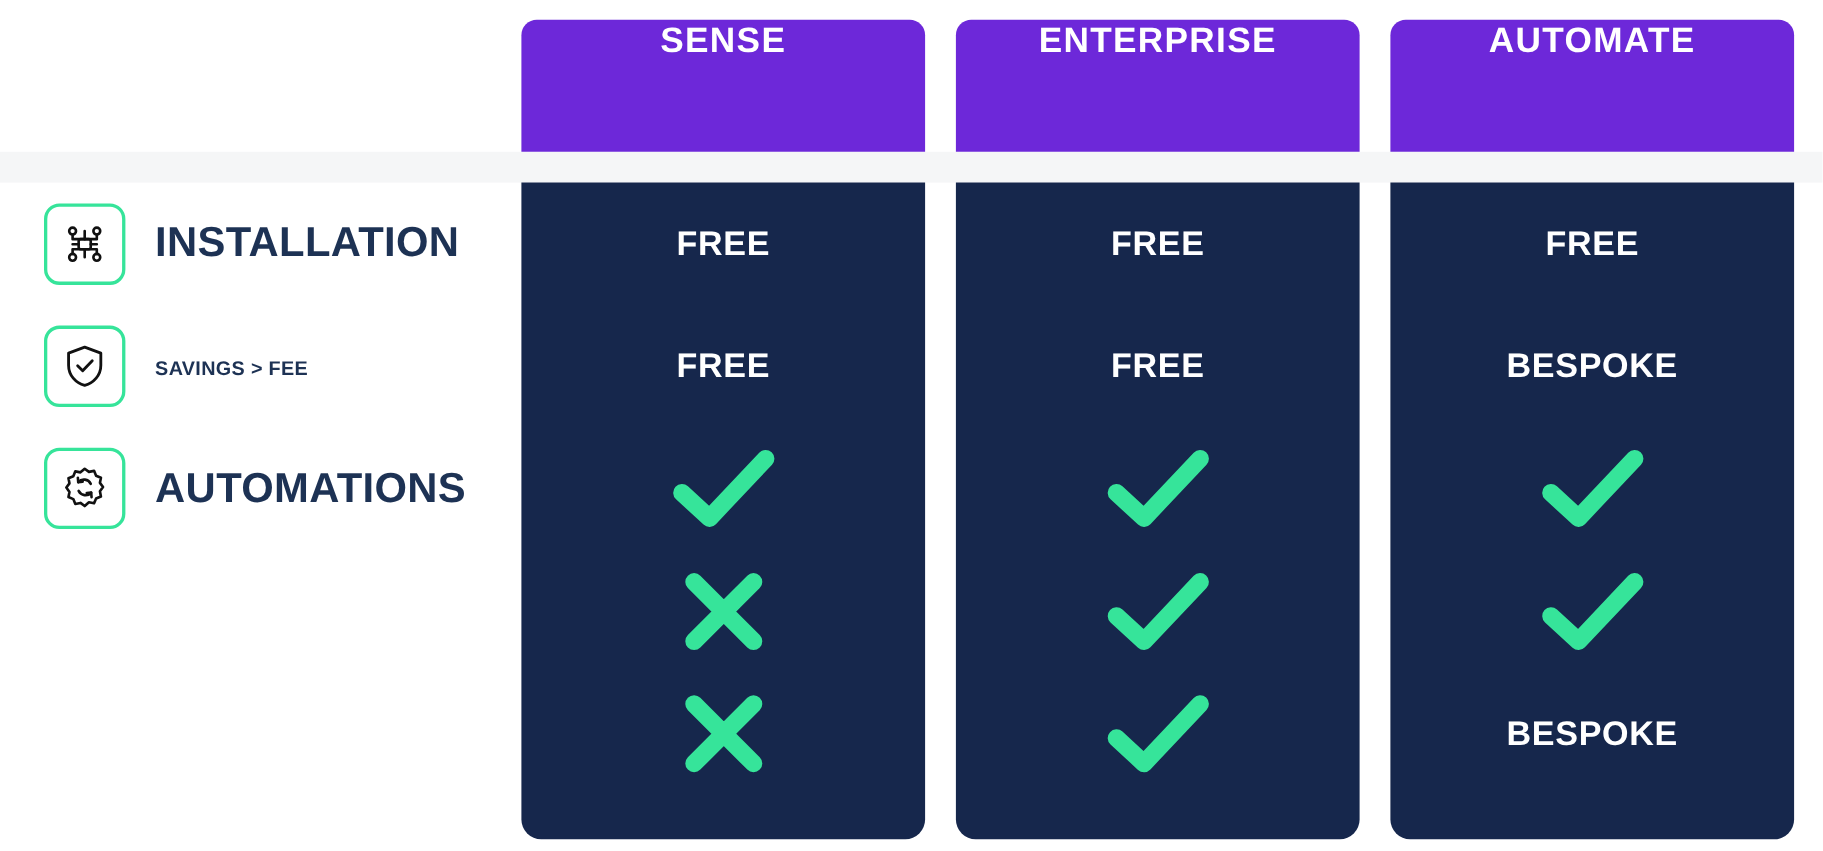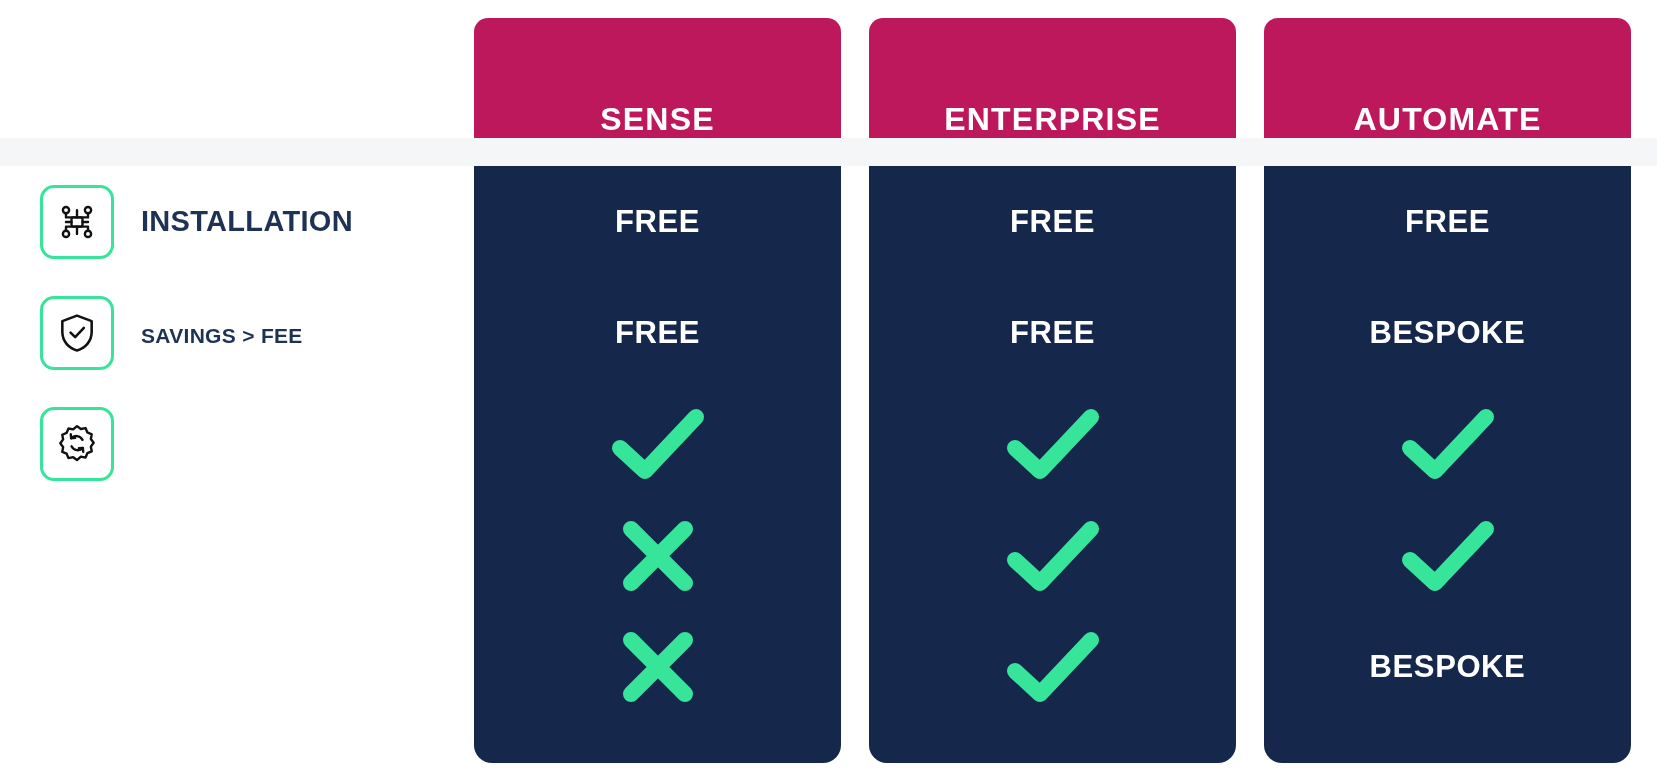--- a/index.html
+++ b/index.html
@@ -34,24 +34,24 @@
     position: absolute;
     left: 474px;
     top: 18px;
     width: 1157px;
     height: 120px;
     display: flex;
     gap: 28px;
   }
   .plan-header {
     flex: 1;
-    background: #be185d;
+    background: #6d28d9;
     border-radius: 14px 14px 0 0;
     display: flex;
-    align-items: flex-end;
+    align-items: flex-start;
     justify-content: center;
   }
   .plan-header-label {
     color: #ffffff;
     font-size: 32px;
     font-weight: bold;
     letter-spacing: 1.2px;
     text-transform: uppercase;
   }
 
@@ -109,30 +109,30 @@
     border: 3px solid #36e49a;
     border-radius: 14px;
     background: #ffffff;
     display: flex;
     align-items: center;
     justify-content: center;
   }
   .feature-text { display: flex; flex-direction: column; justify-content: center; }
   .feature-title {
     color: #1d3254;
-    font-size: 29px;
+    font-size: 38px;
     font-weight: bold;
     letter-spacing: 0.3px;
     line-height: 1.08;
     text-transform: uppercase;
     white-space: nowrap;
   }
   .feature-subtitle {
     color: #1d3254;
-    font-size: 21px;
+    font-size: 18px;
     font-weight: bold;
     letter-spacing: 0.3px;
     margin-top: 5px;
     text-transform: uppercase;
     white-space: nowrap;
   }
   .feature-subtitle:empty { display: none; }
 </style>
 </head>
 <body>
@@ -255,16 +255,19 @@
       <div class="feature-row">
         <div class="feature-icon-box">
     <svg width="44" height="44" viewBox="0 0 48 48" fill="none" stroke="#111111" stroke-width="2.6" stroke-linecap="round" stroke-linejoin="round">
       <path d="M24 4.5l4.2 3.1 5.1-1 2 4.8 4.8 2-1 5.1 3.1 4.2-3.1 4.2 1 5.1-4.8 2-2 4.8-5.1-1L24 41.5l-4.2-3.1-5.1 1-2-4.8-4.8-2 1-5.1L5.8 23.2 8.9 19l-1-5.1 4.8-2 2-4.8 5.1 1L24 4.5z"></path>
       <path d="M30 19.5a7.6 7.6 0 0 0-12.4-1.8"></path>
       <path d="M18 26.5a7.6 7.6 0 0 0 12.4 1.8"></path>
       <path d="M17.2 13.4l.4 4.4 4.4-.5"></path>
       <path d="M30.8 32.6l-.4-4.4-4.4.5"></path>
     </svg>
         </div>
+        <div class="feature-text">
+          <div class="feature-title">AUTOMATIONS</div>
+        </div>
       </div>
     </div>
 
 </div>
 
 </body></html>

